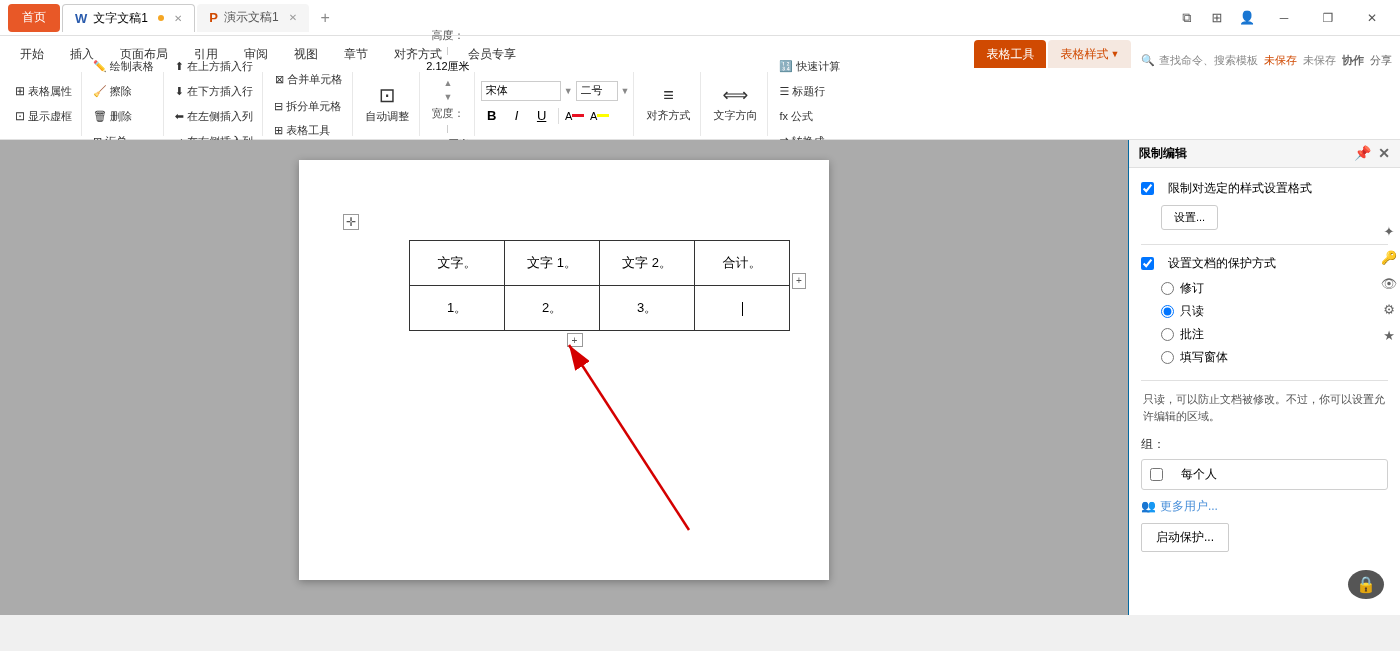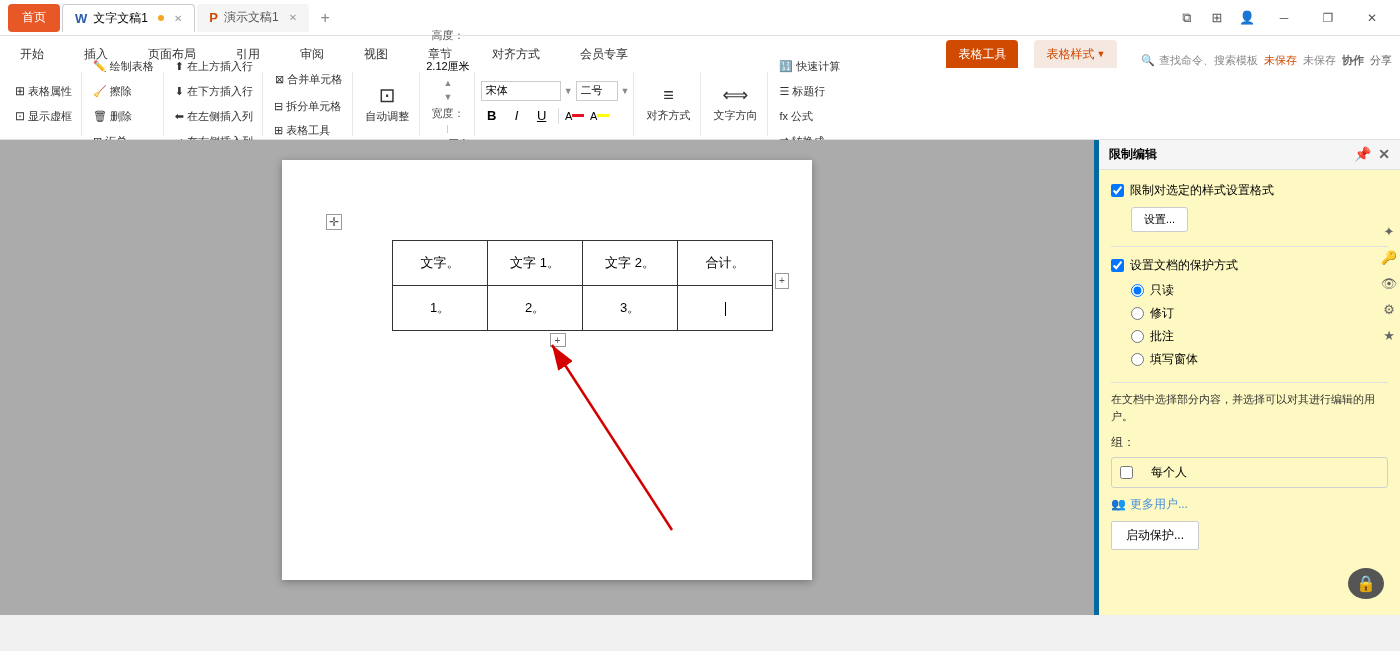--- a/index.html
+++ b/index.html
@@ -61,21 +61,21 @@
     .win-btn {
       width: 40px; height: 28px;
       display: flex; align-items: center; justify-content: center;
       font-size: 12px; cursor: pointer; color: #555;
     }
     .ribbon-tabs {
       height: 32px;
       display: flex;
       align-items: flex-end;
       padding: 0 8px;
-      gap: 16px;
+      gap: 2px;
       background: #fff;
     }
     .ribbon-tab {
       padding: 4px 12px;
       font-size: 12px;
       cursor: pointer;
       border-radius: 4px 4px 0 0;
       color: #333;
       height: 28px;
       display: flex; align-items: center;
@@ -236,23 +236,23 @@
     .cursor-blink {
       display: inline-block;
       width: 1px;
       height: 14px;
       background: #000;
       vertical-align: middle;
     }
 
     
     .right-panel {
-      width: 306px;
-      background: #fef9c3;
-      border-left: 5px solid #0369a1;
+      width: 272px;
+      background: #ffffff;
+      border-left: 1px solid #0369a1;
       display: flex;
       flex-direction: column;
       overflow-y: auto;
     }
     .panel-header {
       height: 34px;
       background: #f5f5f5;
       border-bottom: 1px solid #e0e0e0;
       display: flex;
       align-items: center;
@@ -272,21 +272,21 @@
       flex: 1;
     }
 
     .panel-section {
       margin-bottom: 14px;
     }
 
     .checkbox-row {
       display: flex;
       align-items: center;
-      gap: 6px;
+      gap: 14px;
       margin-bottom: 8px;
       font-size: 12px;
     }
     .checkbox-row input[type=checkbox] { cursor: pointer; }
 
     .settings-btn {
       display: block;
       margin: 4px 0 12px 20px;
       padding: 4px 12px;
       background: #fff;
@@ -692,42 +692,42 @@
       <hr style="border:none;border-top:1px solid #e0e0e0;margin:4px 0 10px;">
 
       <div class="panel-section">
         <div class="checkbox-row">
           <input type="checkbox" checked="" style="">
           <span>设置文档的保护方式</span>
         </div>
 
         <div class="radio-group">
           <div class="radio-row">
+            <input type="radio" name="protection" style="">
+            <span>修订</span>
+          </div>
+          <div class="radio-row">
             <input type="radio" name="protection" checked="" style="">
             <span>只读</span>
-          </div>
-          <div class="radio-row">
-            <input type="radio" name="protection" style="">
-            <span>修订</span>
           </div>
           <div class="radio-row">
             <input type="radio" name="protection" style="">
             <span>批注</span>
           </div>
           <div class="radio-row">
             <input type="radio" name="protection" style="">
             <span>填写窗体</span>
           </div>
         </div>
       </div>
 
       <hr style="border:none;border-top:1px solid #e0e0e0;margin:8px 0;">
 
-
-      <p class="panel-sub-desc">在文档中选择部分内容，并选择可以对其进行编辑的用户。</p>
+      <p class="panel-desc">只读，可以防止文档被修改。不过，你可以设置允许编辑的区域。</p>
+
 
       <div class="group-label">组：</div>
 
       <div class="checkbox-indented">
         <input type="checkbox" style="">
         <span>每个人</span>
       </div>
 
       <div class="more-users-btn">
         <span>👥</span>

